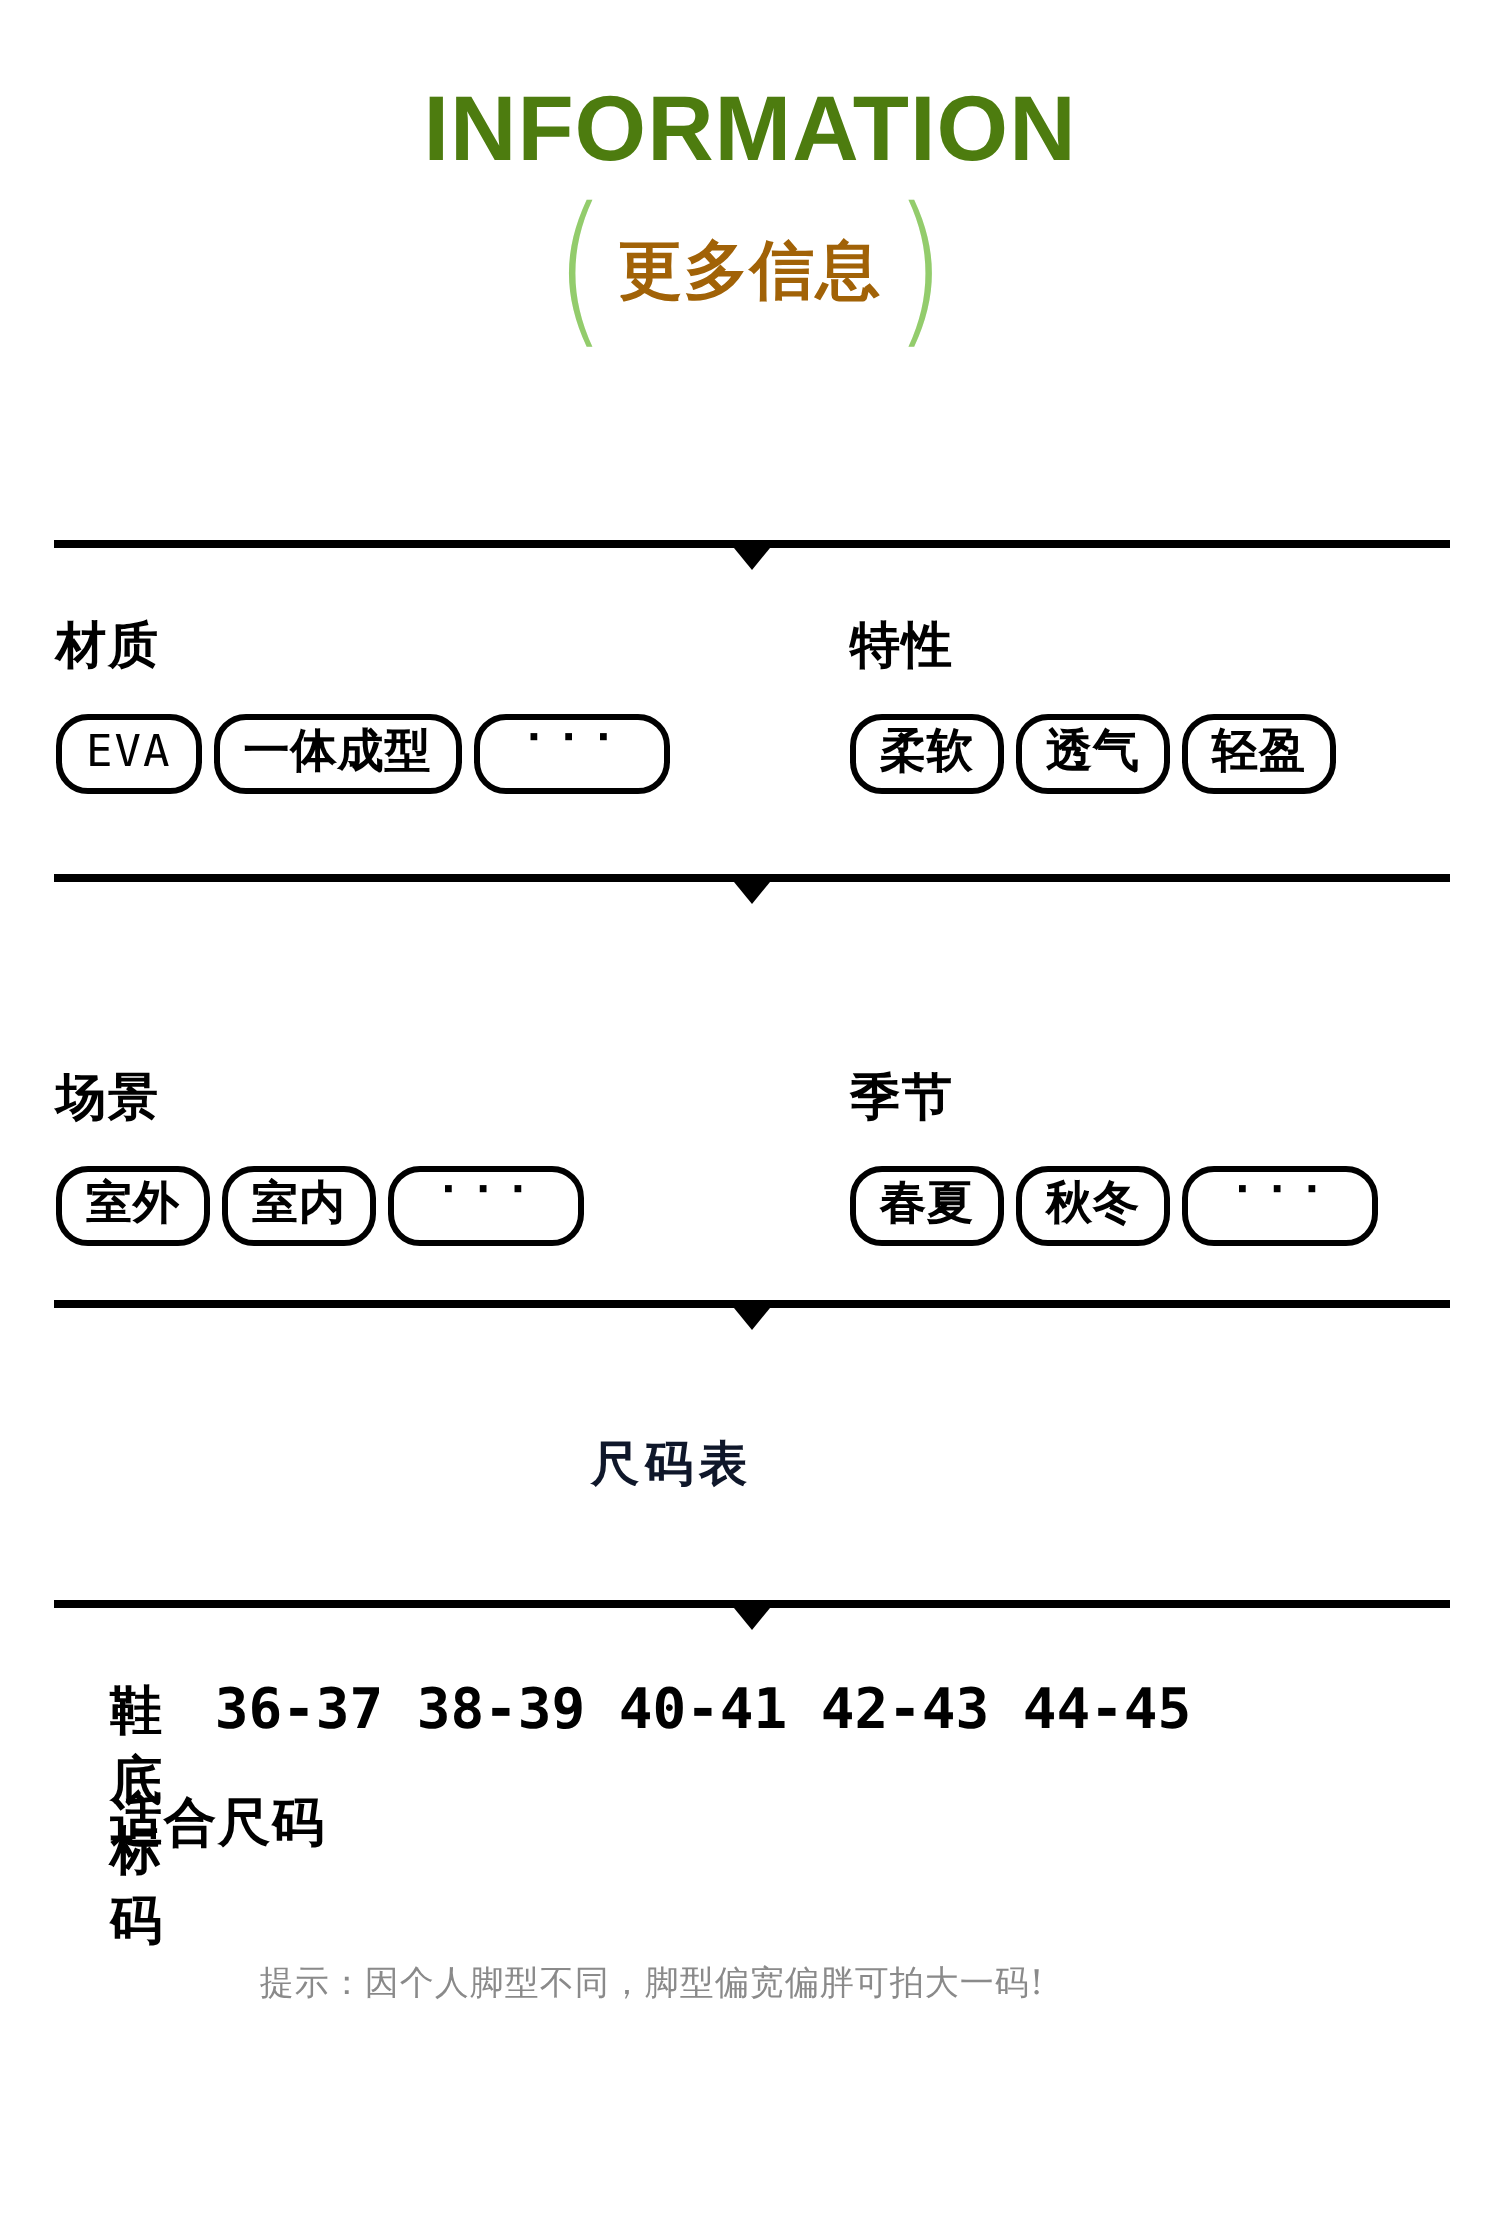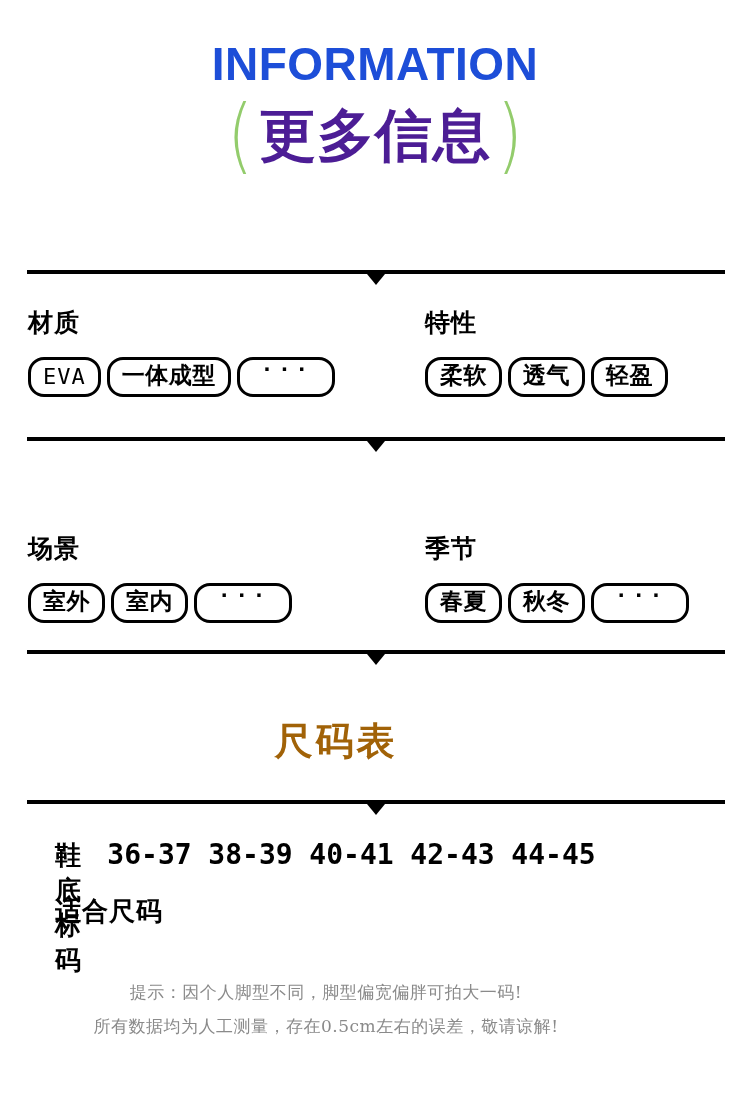--- a/index.html
+++ b/index.html
@@ -18,44 +18,44 @@
 
   
   .header {
     padding-top: 40px;
     text-align: center;
   }
   .header-title-en {
     font-size: 46px;
     font-weight: bold;
     letter-spacing: 0.5px;
-    color: #1d4ed8;
+    color: #4d7c0f;
     line-height: 1.05;
     font-family: "Liberation Sans", "DejaVu Sans", sans-serif;
   }
   .header-title-cn-wrap {
     margin-top: 14px;
     display: flex;
     align-items: center;
     justify-content: center;
     gap: 6px;
   }
   .paren {
     color: #93cc6c;
     font-size: 66px;
     font-weight: 300;
     line-height: 1;
     font-family: "DejaVu Sans", sans-serif;
     transform: scaleY(1.25);
     display: inline-block;
   }
   .header-title-cn {
-    font-size: 57px;
-    font-weight: bold;
-    color: #4c1d95;
+    font-size: 32px;
+    font-weight: bold;
+    color: #a16207;
     letter-spacing: 1px;
     line-height: 1.1;
     font-family: "DejaVu Sans", "Liberation Sans", sans-serif;
   }
 
   
   .rule {
     position: absolute;
     left: 27px;
     width: 698px;
@@ -135,24 +135,24 @@
     position: relative;
     top: -7px;
   }
 
   
   .size-title {
     position: absolute;
     left: 0;
     width: 672px;
     text-align: center;
-    font-size: 38px;
+    font-size: 24px;
     font-weight: bold;
     letter-spacing: 3px;
-    color: #a16207;
+    color: #0f172a;
     font-family: "DejaVu Sans", "Liberation Sans", sans-serif;
   }
 
   .size-table {
     position: absolute;
     left: 0;
     width: 604px;
   }
   .size-trow {
     display: flex;
@@ -285,14 +285,13 @@
       <div class="size-cell">44-45</div>
     </div>
   </div>
   <div class="size-trow">
     <div class="size-rowlabel">适合尺码</div>
   </div>
 </div>
 
 <div class="notes" style="top:975px;">
   <div class="note-line">提示：因个人脚型不同，脚型偏宽偏胖可拍大一码!</div>
-  <div class="note-line">所有数据均为人工测量，存在0.5cm左右的误差，敬请谅解!</div>
 </div>
 
 </body></html>

